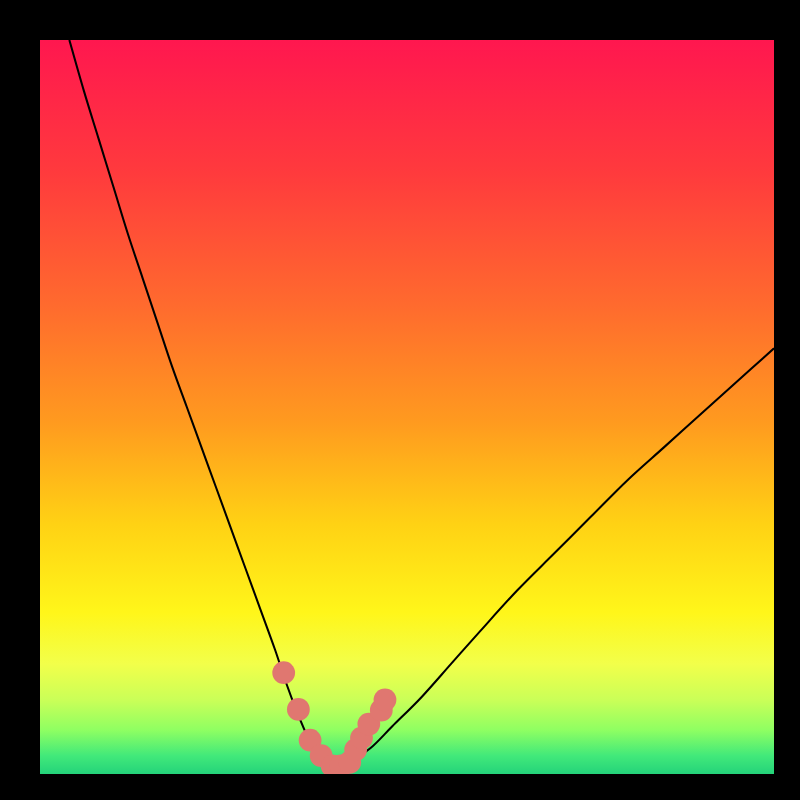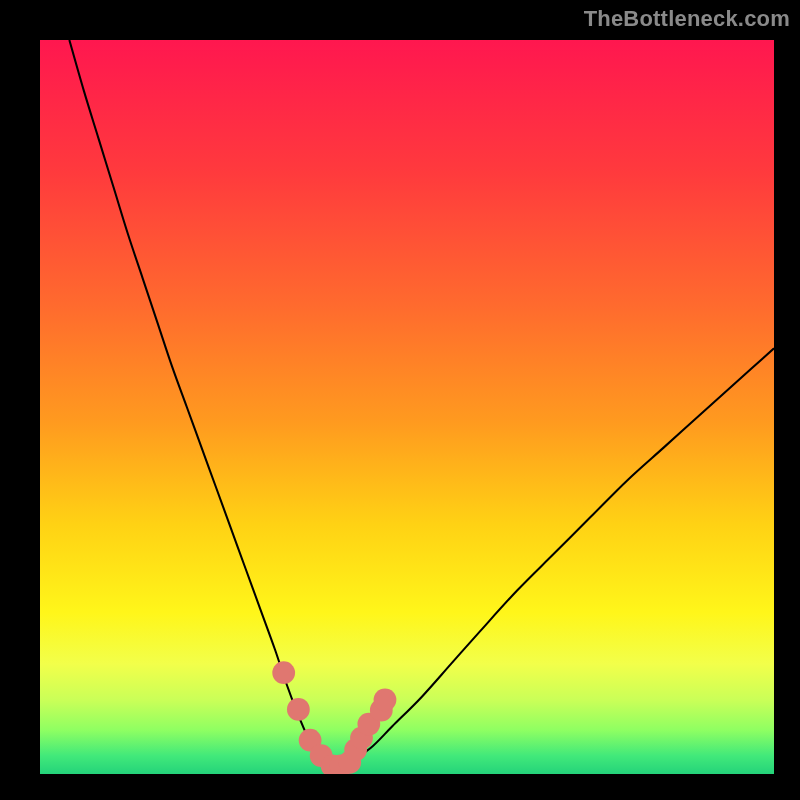--- a/index.html
+++ b/index.html
@@ -27,21 +27,20 @@
     top: 40px;
     width: 734px;
     height: 734px;
   }
   svg { display: block; }
 </style>
 </head>
 <body>
 
 <div class="stage">
-  <div class="watermark">TheBottleneck.com</div>
   <div class="plot-area">
     <svg id="chart-svg" viewBox="0 0 100 100" preserveAspectRatio="none" width="734" height="734">
       <defs>
         <linearGradient id="bg-grad" x1="0" y1="0" x2="0" y2="1">
             <stop offset="0.00%" stop-color="#ff174f"></stop>
             <stop offset="18.00%" stop-color="#ff3a3d"></stop>
             <stop offset="36.00%" stop-color="#ff6a2e"></stop>
             <stop offset="52.00%" stop-color="#ff9a1f"></stop>
             <stop offset="66.00%" stop-color="#ffd214"></stop>
             <stop offset="78.00%" stop-color="#fff61a"></stop>

